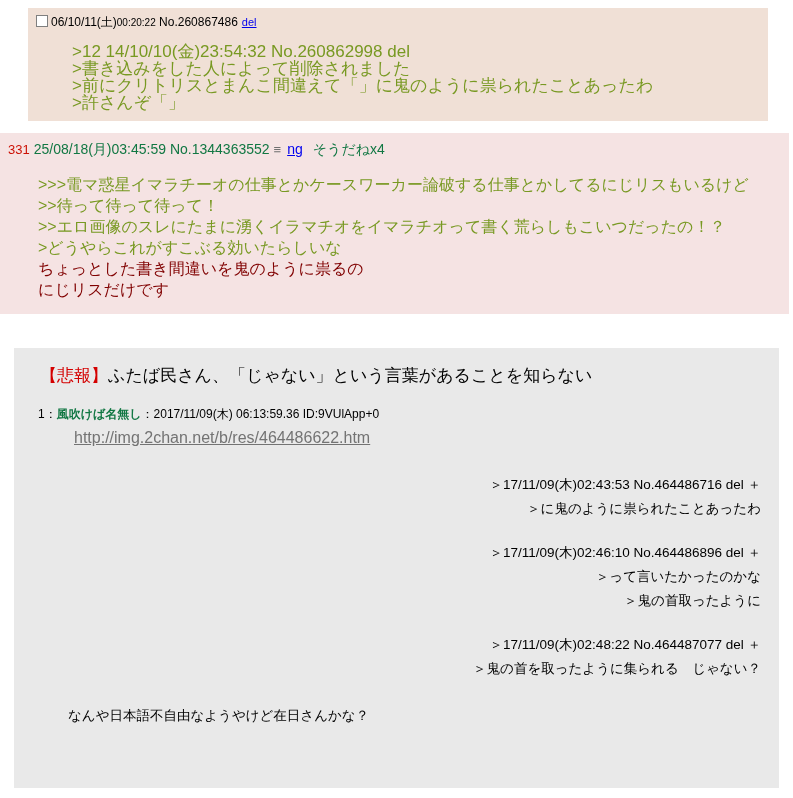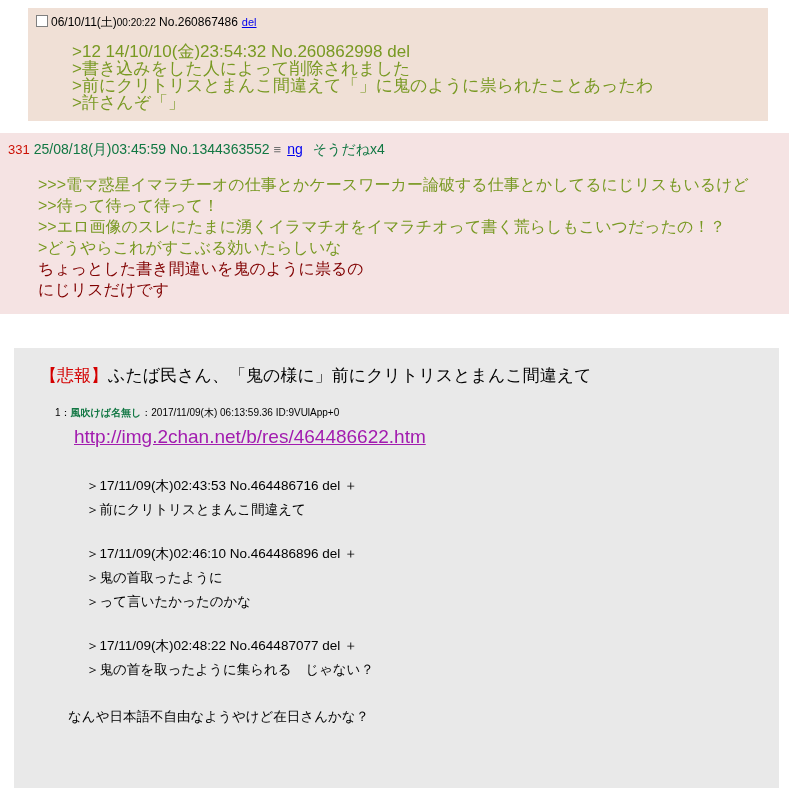--- a/index.html
+++ b/index.html
@@ -117,44 +117,45 @@
   }
   .article-title {
     color: #d40000;
     font-size: 17px;
     line-height: 24px;
     margin-left: 8px;
   }
   .article-title .title-rest { color: #000000; }
   .post-line {
     margin-top: 18px;
-    margin-left: 23px;
-    font-size: 10px;
+    margin-left: 6px;
+    font-size: 12px;
     color: #000000;
     white-space: nowrap;
   }
   .post-num { color: #000000; }
   .post-name {
     color: #117743;
     font-weight: bold;
   }
   .post-url {
     display: block;
     margin-top: 6px;
     margin-left: 42px;
-    color: #a21caf;
+    color: #737373;
     text-decoration: underline;
-    font-size: 19px;
+    font-size: 16px;
   }
   .quote-group {
     margin-top: 20px;
     margin-left: 54px;
     color: #000000;
     font-size: 13.5px;
     line-height: 24px;
+    text-align: right;
   }
   .quote-group.g1 { margin-top: 26px; }
   .closing {
     margin-top: 26px;
     margin-left: 36px;
     color: #000000;
     font-size: 13.5px;
   }
 </style>
 </head>
@@ -183,39 +184,39 @@
     <div class="green">&gt;&gt;待って待って待って！</div>
     <div class="green">&gt;&gt;エロ画像のスレにたまに湧くイラマチオをイマラチオって書く荒らしもこいつだったの！？</div>
     <div class="green">&gt;どうやらこれがすこぶる効いたらしいな</div>
     <div>ちょっとした書き間違いを鬼のように祟るの</div>
     <div>にじリスだけです</div>
   </div>
 </div>
 
 <div class="article">
   <div class="article-title">
-    <span>【悲報】</span><span class="title-rest">ふたば民さん、「鬼の様に」前にクリトリスとまんこ間違えて</span>
+    <span>【悲報】</span><span class="title-rest">ふたば民さん、「じゃない」という言葉があることを知らない</span>
   </div>
 
   <div class="post-line">
     <span class="post-num">1</span><span>：</span><span class="post-name">風吹けば名無し</span><span>：</span><span>2017/11/09(木) 06:13:59.36</span>
     <span>ID:9VUlApp+0</span>
   </div>
 
   <a class="post-url" href="#">http://img.2chan.net/b/res/464486622.htm</a>
 
   <div class="quote-group g1">
     <div>＞17/11/09(木)02:43:53 No.464486716 del ＋</div>
-    <div>＞前にクリトリスとまんこ間違えて</div>
+    <div>＞に鬼のように祟られたことあったわ</div>
   </div>
 
   <div class="quote-group">
     <div>＞17/11/09(木)02:46:10 No.464486896 del ＋</div>
+    <div>＞って言いたかったのかな</div>
     <div>＞鬼の首取ったように</div>
-    <div>＞って言いたかったのかな</div>
   </div>
 
   <div class="quote-group">
     <div>＞17/11/09(木)02:48:22 No.464487077 del ＋</div>
     <div>＞鬼の首を取ったように集られる　じゃない？</div>
   </div>
 
   <div class="closing">なんや日本語不自由なようやけど在日さんかな？</div>
 </div>
 

